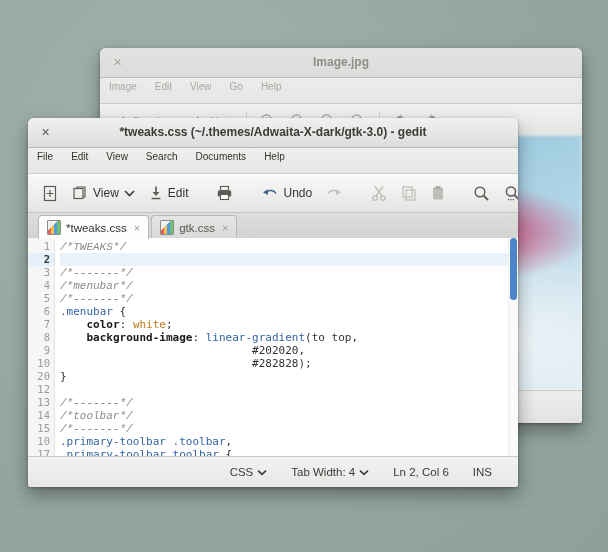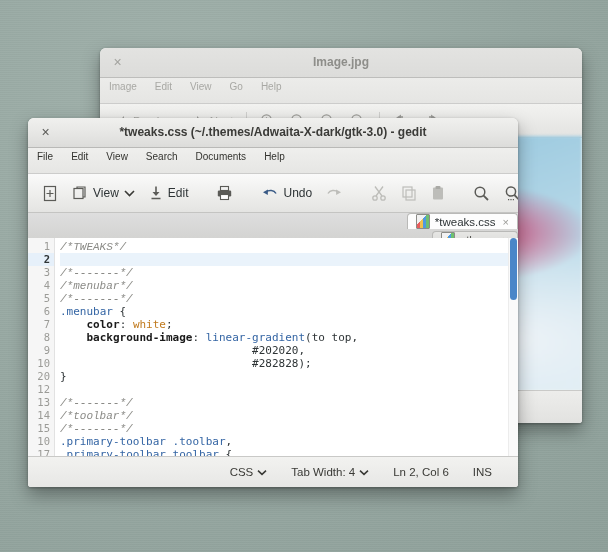--- a/index.html
+++ b/index.html
@@ -107,21 +107,20 @@
   }
   .gtbtn.icon-only{padding:0 6px;}
   .gtbtn.disabled{color:#b6b6b2;}
   .gtsep{width:1px;height:20px;background:#cdcdcb;margin:0 7px;}
 
   
   #tabbar{
     height:26px;display:flex;align-items:flex-end;padding-left:10px;gap:2px;
     background:linear-gradient(to bottom,#dedede,#d3d3d1);
     border-bottom:1px solid #b9b9b7;
-    flex-direction:column;
   }
   .tab{
     display:flex;align-items:center;gap:5px;height:23px;padding:0 8px;
     font-size:11.5px;border:1px solid #b9b9b7;border-bottom:none;
     border-radius:4px 4px 0 0;background:linear-gradient(to bottom,#e6e6e4,#dadad8);
     color:#555551;
   }
   .tab.active{
     background:#fdfdfd;color:#2e3436;
     position:relative;z-index:2;

